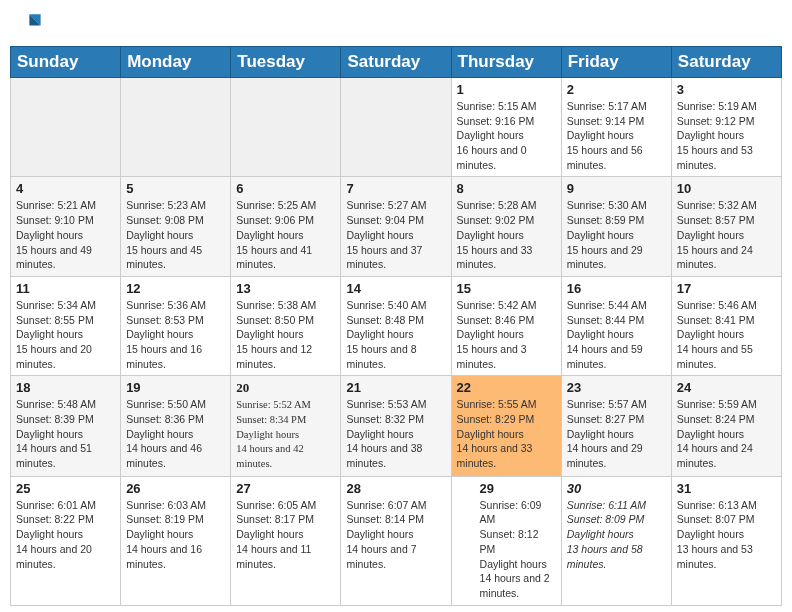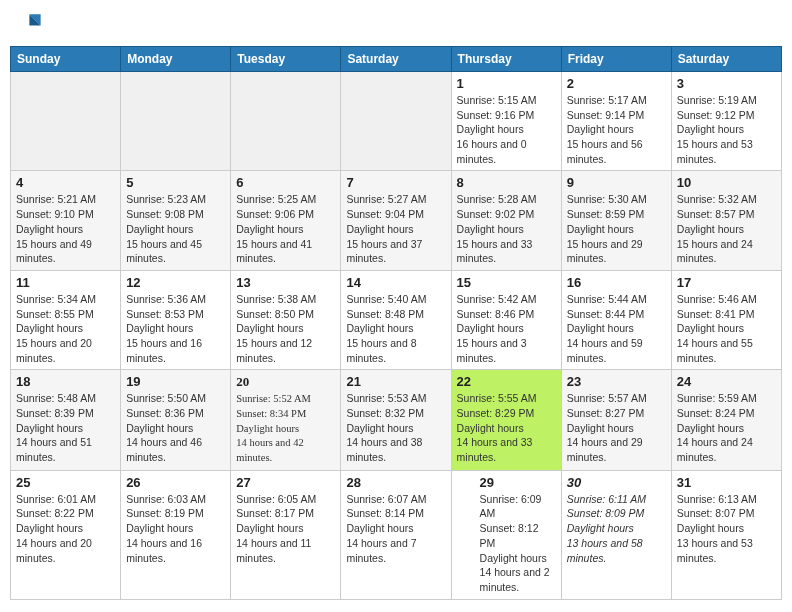--- a/index.html
+++ b/index.html
@@ -51,21 +51,21 @@
     table {
       width: 100%;
       border-collapse: collapse;
       font-size: 11px;
     }
     th {
       background-color: #2a7ab5;
       color: #fff;
       text-align: left;
       padding: 5px 6px;
-      font-size: 12px;
+      font-size: 17px;
       font-weight: bold;
       border: 1px solid #1a5a8a;
     }
     td {
       border: 1px solid #ccc;
       vertical-align: top;
       padding: 4px 5px;
       height: 80px;
       width: calc(100% / 7);
       background: #fff;
@@ -217,21 +217,21 @@
           <div class="day-info">Sunrise: 5:50 AM<br>Sunset: 8:36 PM<br>Daylight hours<br>14 hours and 46 minutes.</div>
         </td>
         <td style="background: rgb(245, 245, 245); font-family: Liberation Serif, serif;">
           <span class="day-num">20</span>
           <div class="day-info">Sunrise: 5:52 AM<br>Sunset: 8:34 PM<br>Daylight hours<br>14 hours and 42 minutes.</div>
         </td>
         <td style="background: rgb(245, 245, 245);">
           <span class="day-num">21</span>
           <div class="day-info">Sunrise: 5:53 AM<br>Sunset: 8:32 PM<br>Daylight hours<br>14 hours and 38 minutes.</div>
         </td>
-        <td style="background: #bef264;">
+        <td style="background: #fdba74;">
           <span class="day-num">22</span>
           <div class="day-info">Sunrise: 5:55 AM<br>Sunset: 8:29 PM<br>Daylight hours<br>14 hours and 33 minutes.</div>
         </td>
         <td style="background: rgb(245, 245, 245);">
           <span class="day-num">23</span>
           <div class="day-info">Sunrise: 5:57 AM<br>Sunset: 8:27 PM<br>Daylight hours<br>14 hours and 29 minutes.</div>
         </td>
         <td style="background: rgb(245, 245, 245);">
           <span class="day-num">24</span>
           <div class="day-info">Sunrise: 5:59 AM<br>Sunset: 8:24 PM<br>Daylight hours<br>14 hours and 24 minutes.</div>

